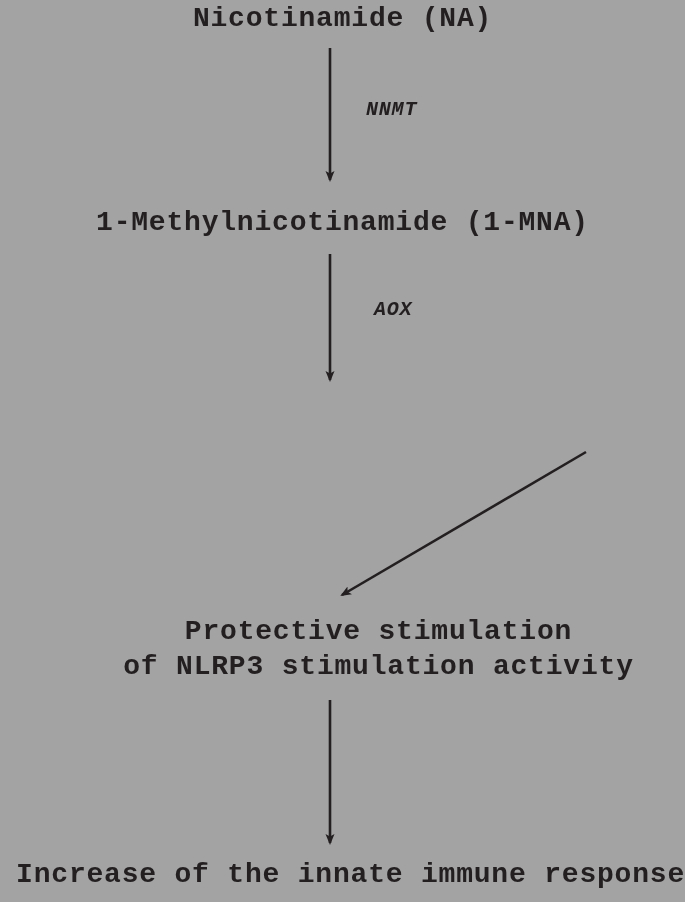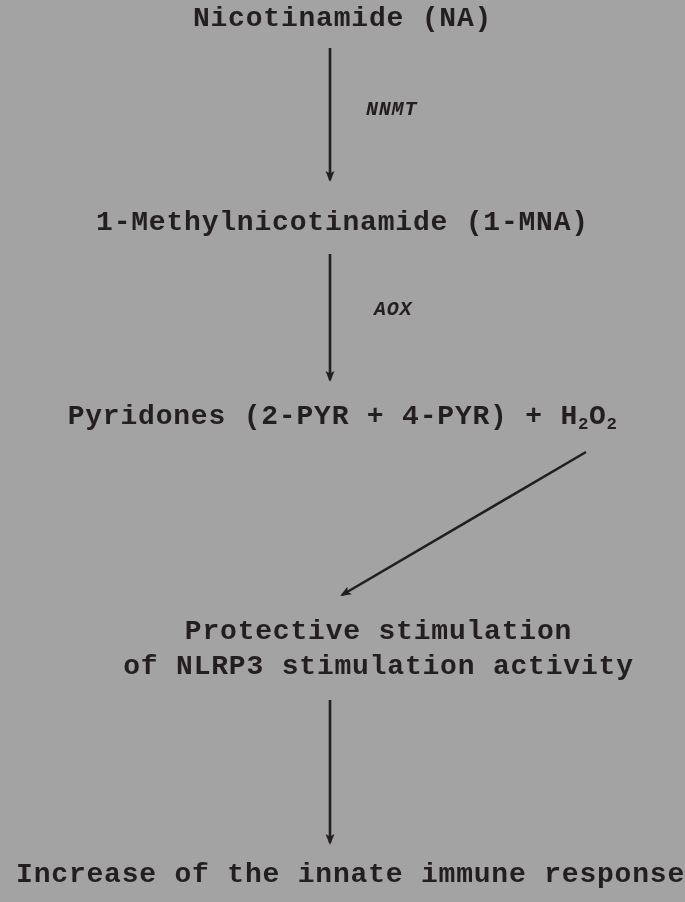--- a/index.html
+++ b/index.html
@@ -72,21 +72,20 @@
   </svg>
 
   <div class="node" style="top: 2px;">Nicotinamide (NA)</div>
 
   <div class="enzyme" style="left: 366px; top: 98px;">NNMT</div>
 
   <div class="node" style="top: 206px;">1-Methylnicotinamide (1-MNA)</div>
 
   <div class="enzyme" style="left: 366px; top: 298px; margin-left: 8px;">AOX</div>
 
-  <div class="node" style="top: 400px;"><span>Pyridones (2-PYR + 4-PYR) + H</span><span class="sub">2</span><span>O</span><span class="sub">2</span></div>
 
   <div class="node two-line" style="top: 614px;">
     <div>Protective stimulation</div>
     <div>of NLRP3 stimulation activity</div>
   </div>
 
   <div class="node" style="top: 858px; text-align: right;">Increase of the innate immune response</div>
 
 </div>
 

